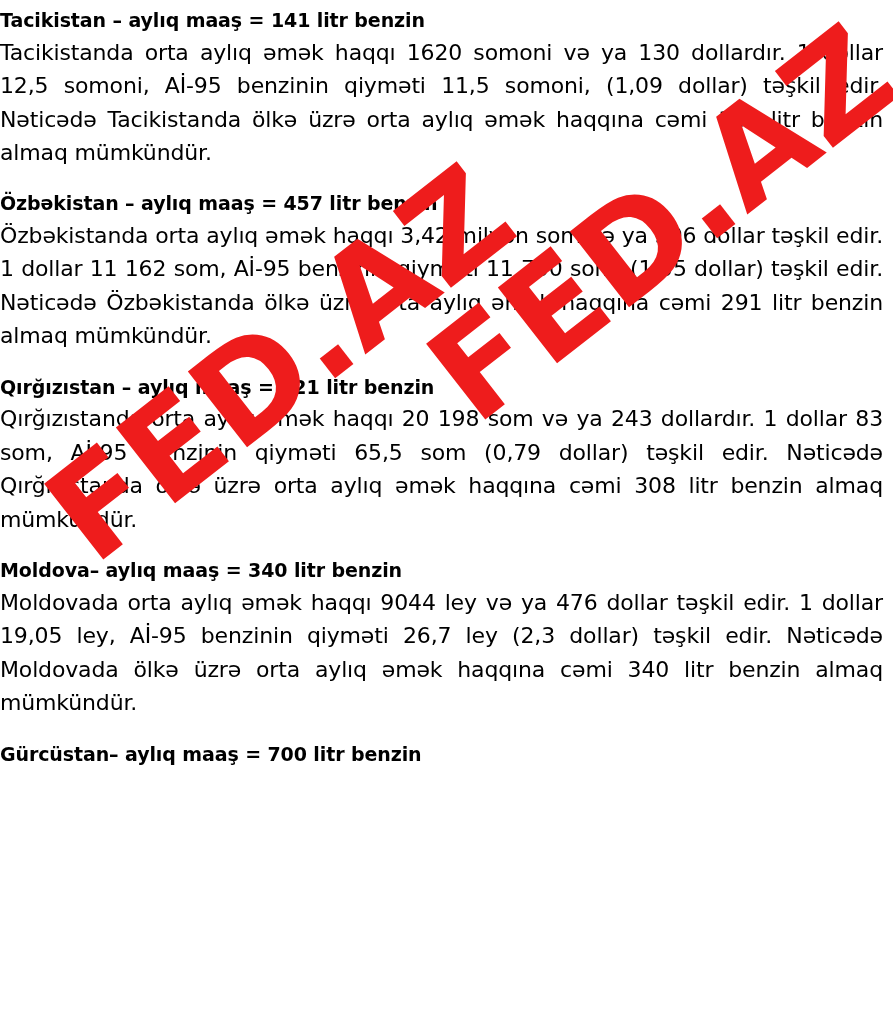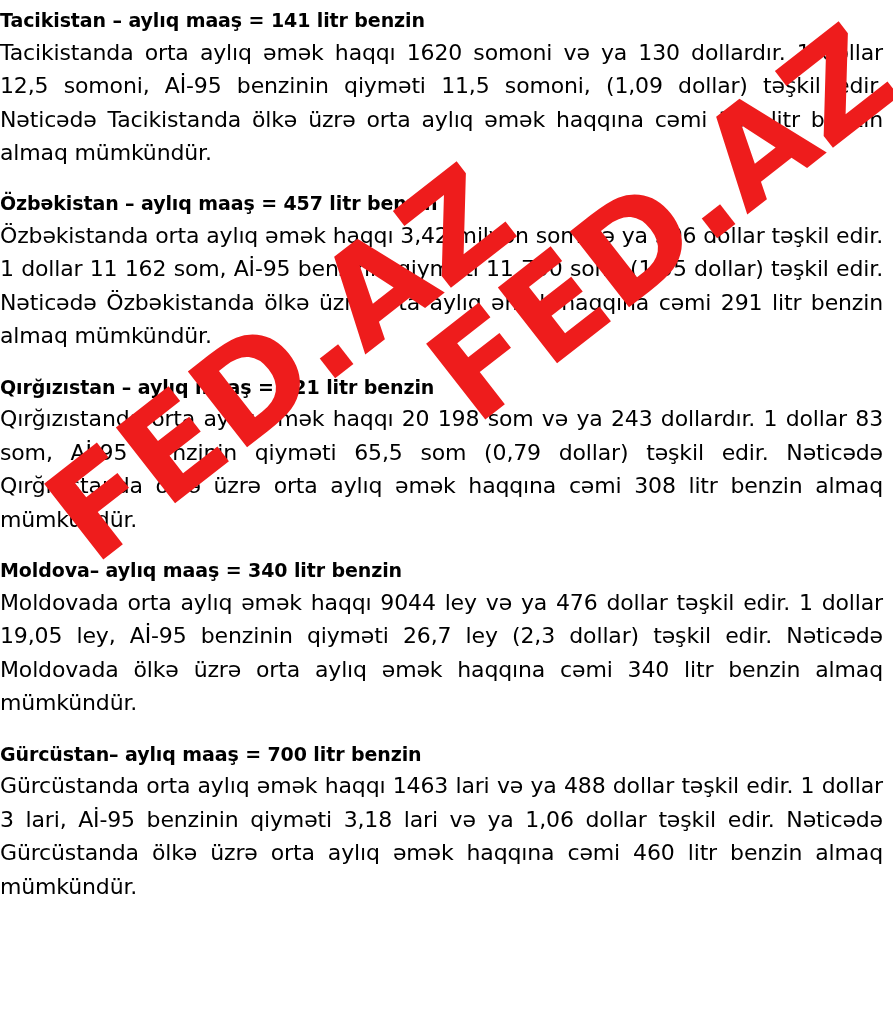--- a/index.html
+++ b/index.html
@@ -101,21 +101,20 @@
       <p class="sec-body">Qırğızıstanda orta aylıq əmək haqqı 20 198 som və ya 243 dollardır. 1 dollar 83 som, Aİ-95 benzinin qiyməti 65,5 som (0,79 dollar) təşkil edir. Nəticədə Qırğızıstanda ölkə üzrə orta aylıq əmək haqqına cəmi 308 litr benzin almaq mümkündür.</p>
     </div>
 
     <div class="section">
       <h2 class="sec-heading">Moldova– aylıq maaş = 340 litr benzin</h2>
       <p class="sec-body">Moldovada orta aylıq əmək haqqı 9044 ley və ya 476 dollar təşkil edir. 1 dollar 19,05 ley, Aİ-95 benzinin qiyməti 26,7 ley (2,3 dollar) təşkil edir. Nəticədə Moldovada ölkə üzrə orta aylıq əmək haqqına cəmi 340 litr benzin almaq mümkündür.</p>
     </div>
 
     <div class="section">
       <h2 class="sec-heading">Gürcüstan– aylıq maaş = 700 litr benzin</h2>
-      <p class="sec-body">Gürcüstanda orta aylıq əmək haqqı 1463 lari və ya 488 dollar təşkil edir. 1 dollar 3 lari, Aİ-95 benzinin qiyməti 3,18 lari və ya 1,06 dollar təşkil edir. Nəticədə Gürcüstanda ölkə üzrə orta aylıq əmək haqqına cəmi 460 litr benzin almaq mümkündür.</p>
     </div>
 
   </div>
 
   <div id="watermark">
     <div class="wm-text wm-a">FED.AZ</div>
     <div class="wm-text wm-b">FED.AZ</div>
   </div>
 
 </div>

